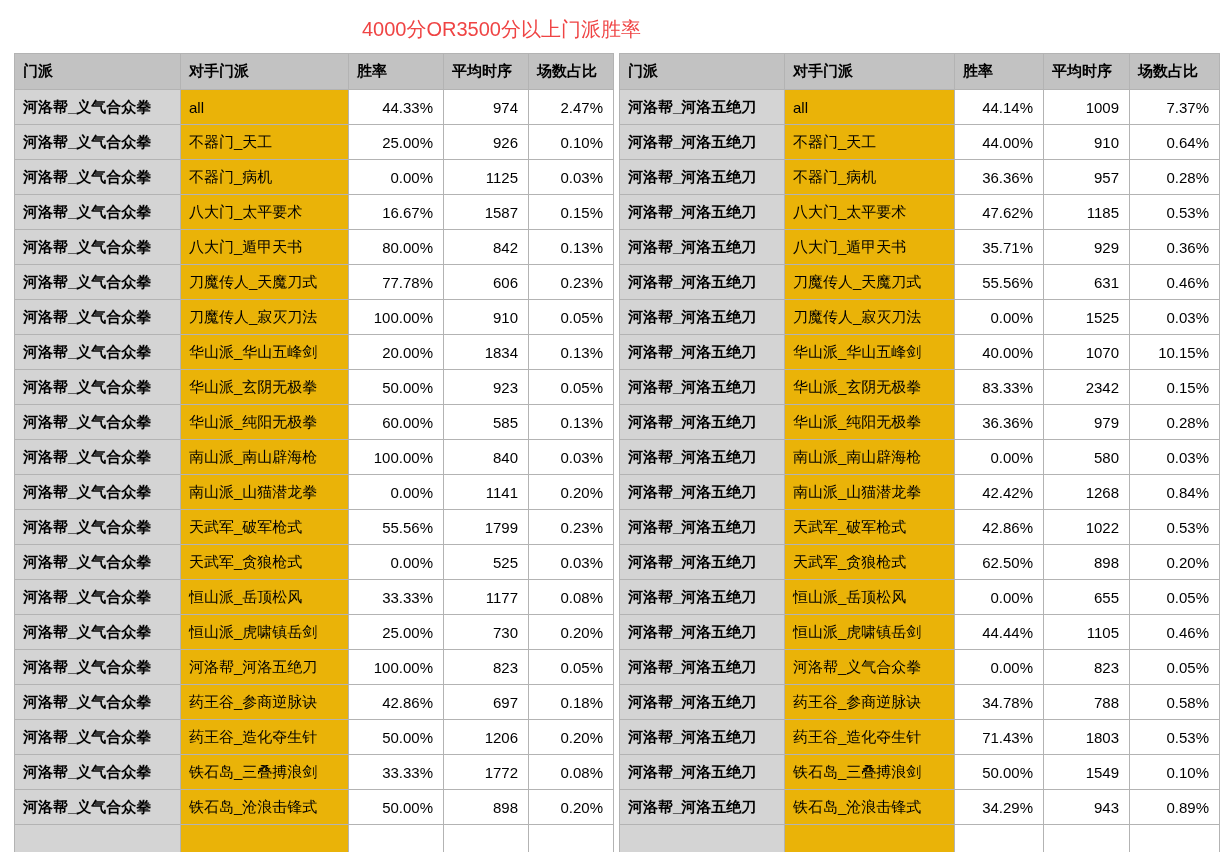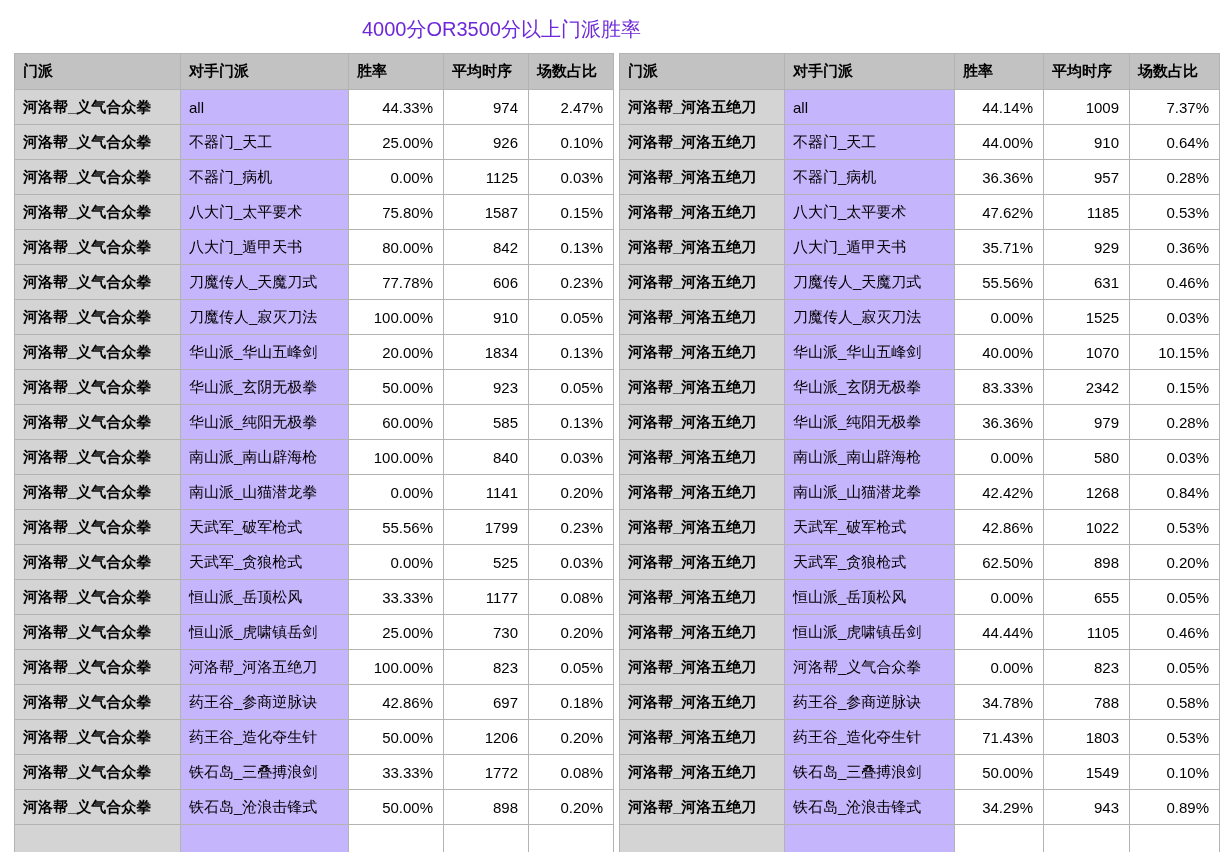--- a/index.html
+++ b/index.html
@@ -17,21 +17,21 @@
     --border: #b3b3b3;
   }
   .page-title {
     position: absolute;
     top: 16px;
     left: 0;
     width: 1003px;
     text-align: center;
     font-size: 20px;
     font-weight: 400;
-    color: #6d28d9;
+    color: #ef4444;
     margin: 0;
   }
   .tables-wrap {
     position: absolute;
     top: 53px;
     left: 14px;
     display: flex;
     gap: 5px;
     height: 799px;
     overflow: hidden;
@@ -54,21 +54,21 @@
     background: var(--header-bg);
     font-weight: 700;
     text-align: left;
     height: 36px;
   }
   td.c0 {
     background: var(--faction-bg);
     font-weight: 700;
     text-align: left;
   }
-  td.c1 { text-align: left; background: #c4b5fd; }
+  td.c1 { text-align: left; background: #eab308; }
   td.c2, td.c3, td.c4 { text-align: right; background: #fff; padding-right: 10px; }
 
   
   .t-left col.w0 { width: 166px; }
   .t-left col.w1 { width: 168px; }
   .t-left col.w2 { width: 95px; }
   .t-left col.w3 { width: 85px; }
   .t-left col.w4 { width: 85px; }
   
   .t-right col.w0 { width: 165px; }
@@ -119,21 +119,21 @@
         <tr>
           <td class="c0">河洛帮_义气合众拳</td>
           <td class="c1">不器门_病机</td>
           <td class="c2">0.00%</td>
           <td class="c3">1125</td>
           <td class="c4">0.03%</td>
         </tr>
         <tr>
           <td class="c0">河洛帮_义气合众拳</td>
           <td class="c1">八大门_太平要术</td>
-          <td class="c2">75.80%</td>
+          <td class="c2">16.67%</td>
           <td class="c3">1587</td>
           <td class="c4">0.15%</td>
         </tr>
         <tr>
           <td class="c0">河洛帮_义气合众拳</td>
           <td class="c1">八大门_遁甲天书</td>
           <td class="c2">80.00%</td>
           <td class="c3">842</td>
           <td class="c4">0.13%</td>
         </tr>

